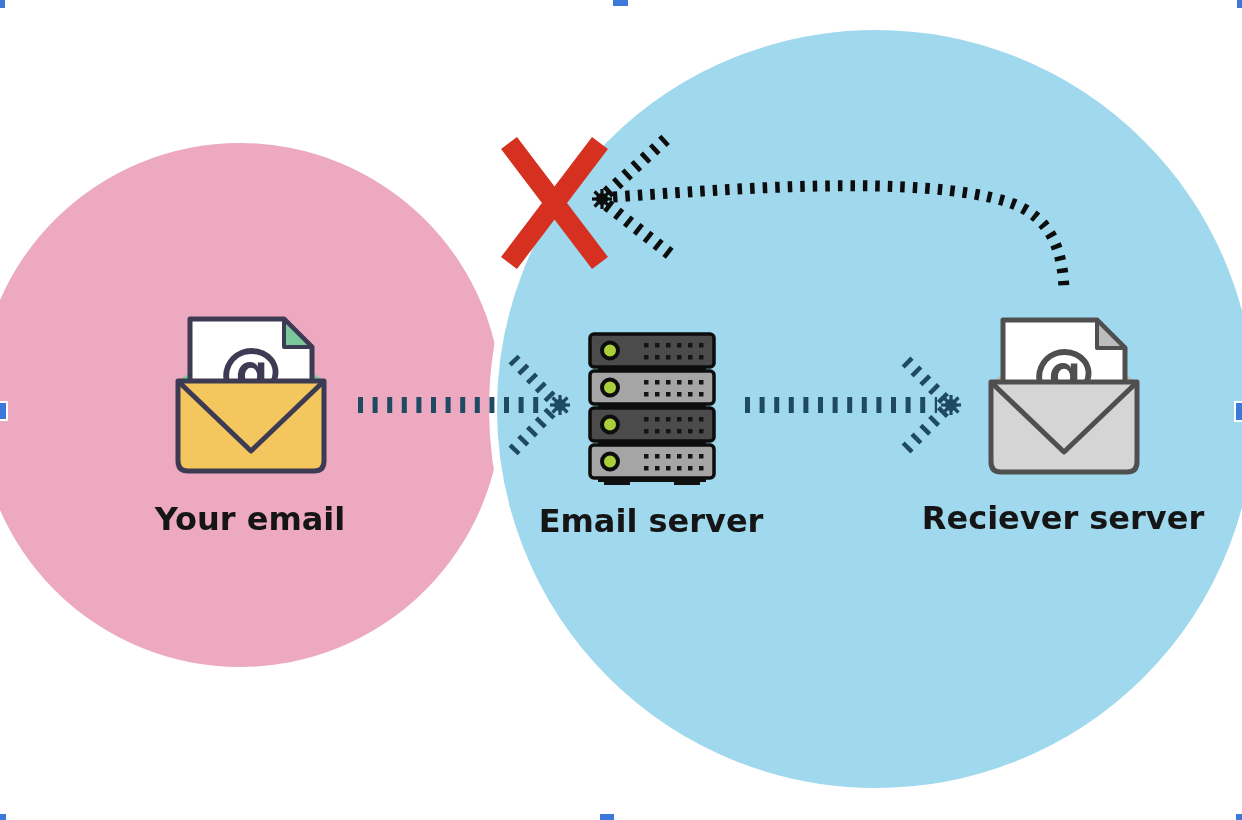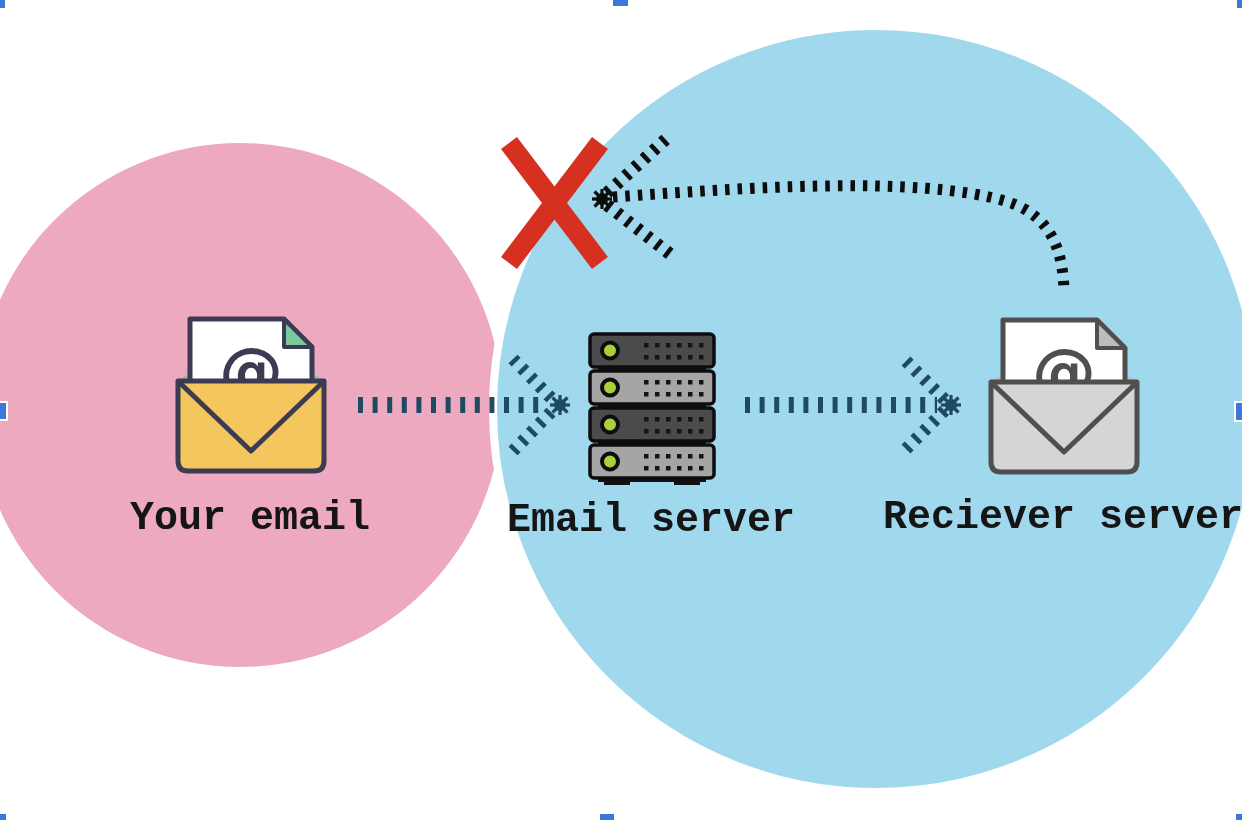--- a/index.html
+++ b/index.html
@@ -9,22 +9,22 @@
     font-family:"DejaVu Sans","Liberation Sans",sans-serif;
   }
   .zone { position:absolute; border-radius:50%; }
   .zone-sender { left:-22px; top:143px; width:524px; height:524px; background:var(--pink); }
   .zone-server { left:489px; top:22px; width:758px; height:758px; background:var(--blue); border:8px solid #ffffff; }
 
   .overlay { position:absolute; left:0; top:0; }
 
   .node-label {
     position:absolute; transform:translateX(-50%);
-    font-weight:700; font-size:40px; line-height:34px;
-    color:var(--label-dark); white-space:nowrap; letter-spacing:0px;font-family:Liberation Mono, monospace;
+    font-weight:700; font-size:32px; line-height:34px;
+    color:var(--label-dark); white-space:nowrap; letter-spacing:0px;
   }
 
   
   .dash-line   { fill:none; stroke-width:16px;  stroke-dasharray:5 9.6; }
   .dash-wing   { fill:none; stroke-width:12.5px; stroke-dasharray:4.5 8; }
   .dash-curve  { fill:none; stroke-width:11px;  stroke-dasharray:4.5 8; }
   .teal  { stroke:var(--dash-teal);  color:var(--dash-teal); }
   .black { stroke:var(--dash-black); color:var(--dash-black); }
   .x-mark { fill:none; stroke:var(--x-red); stroke-width:20px; stroke-linecap:butt; }
 

